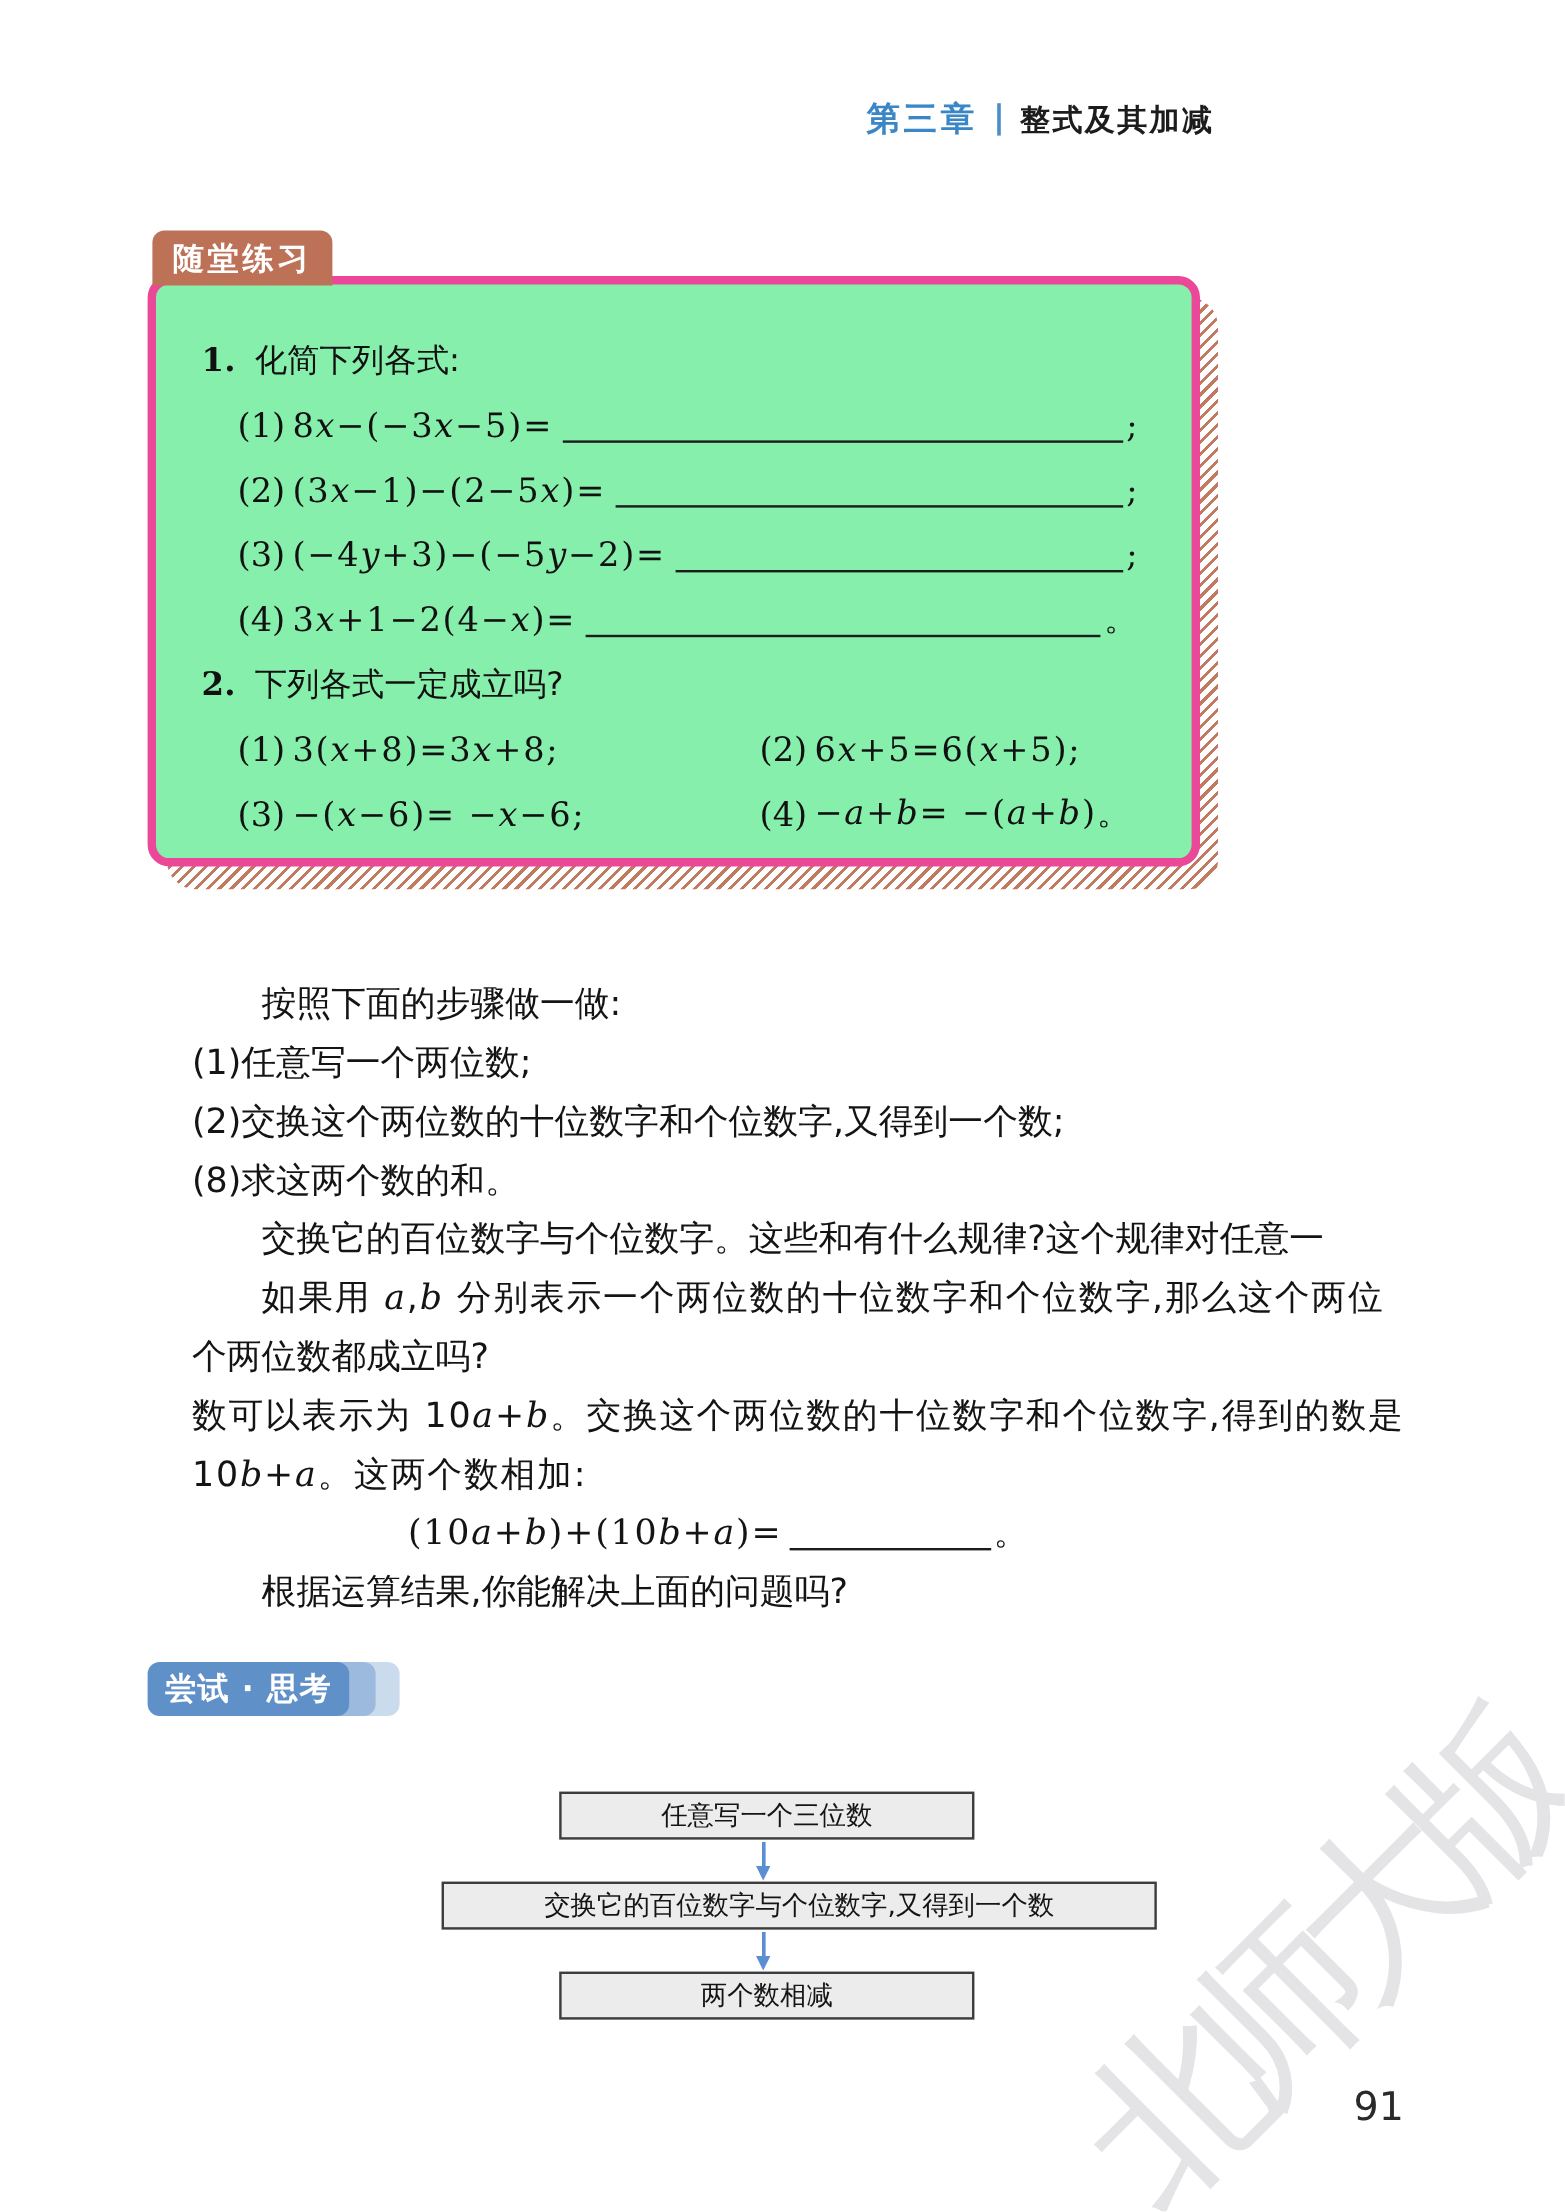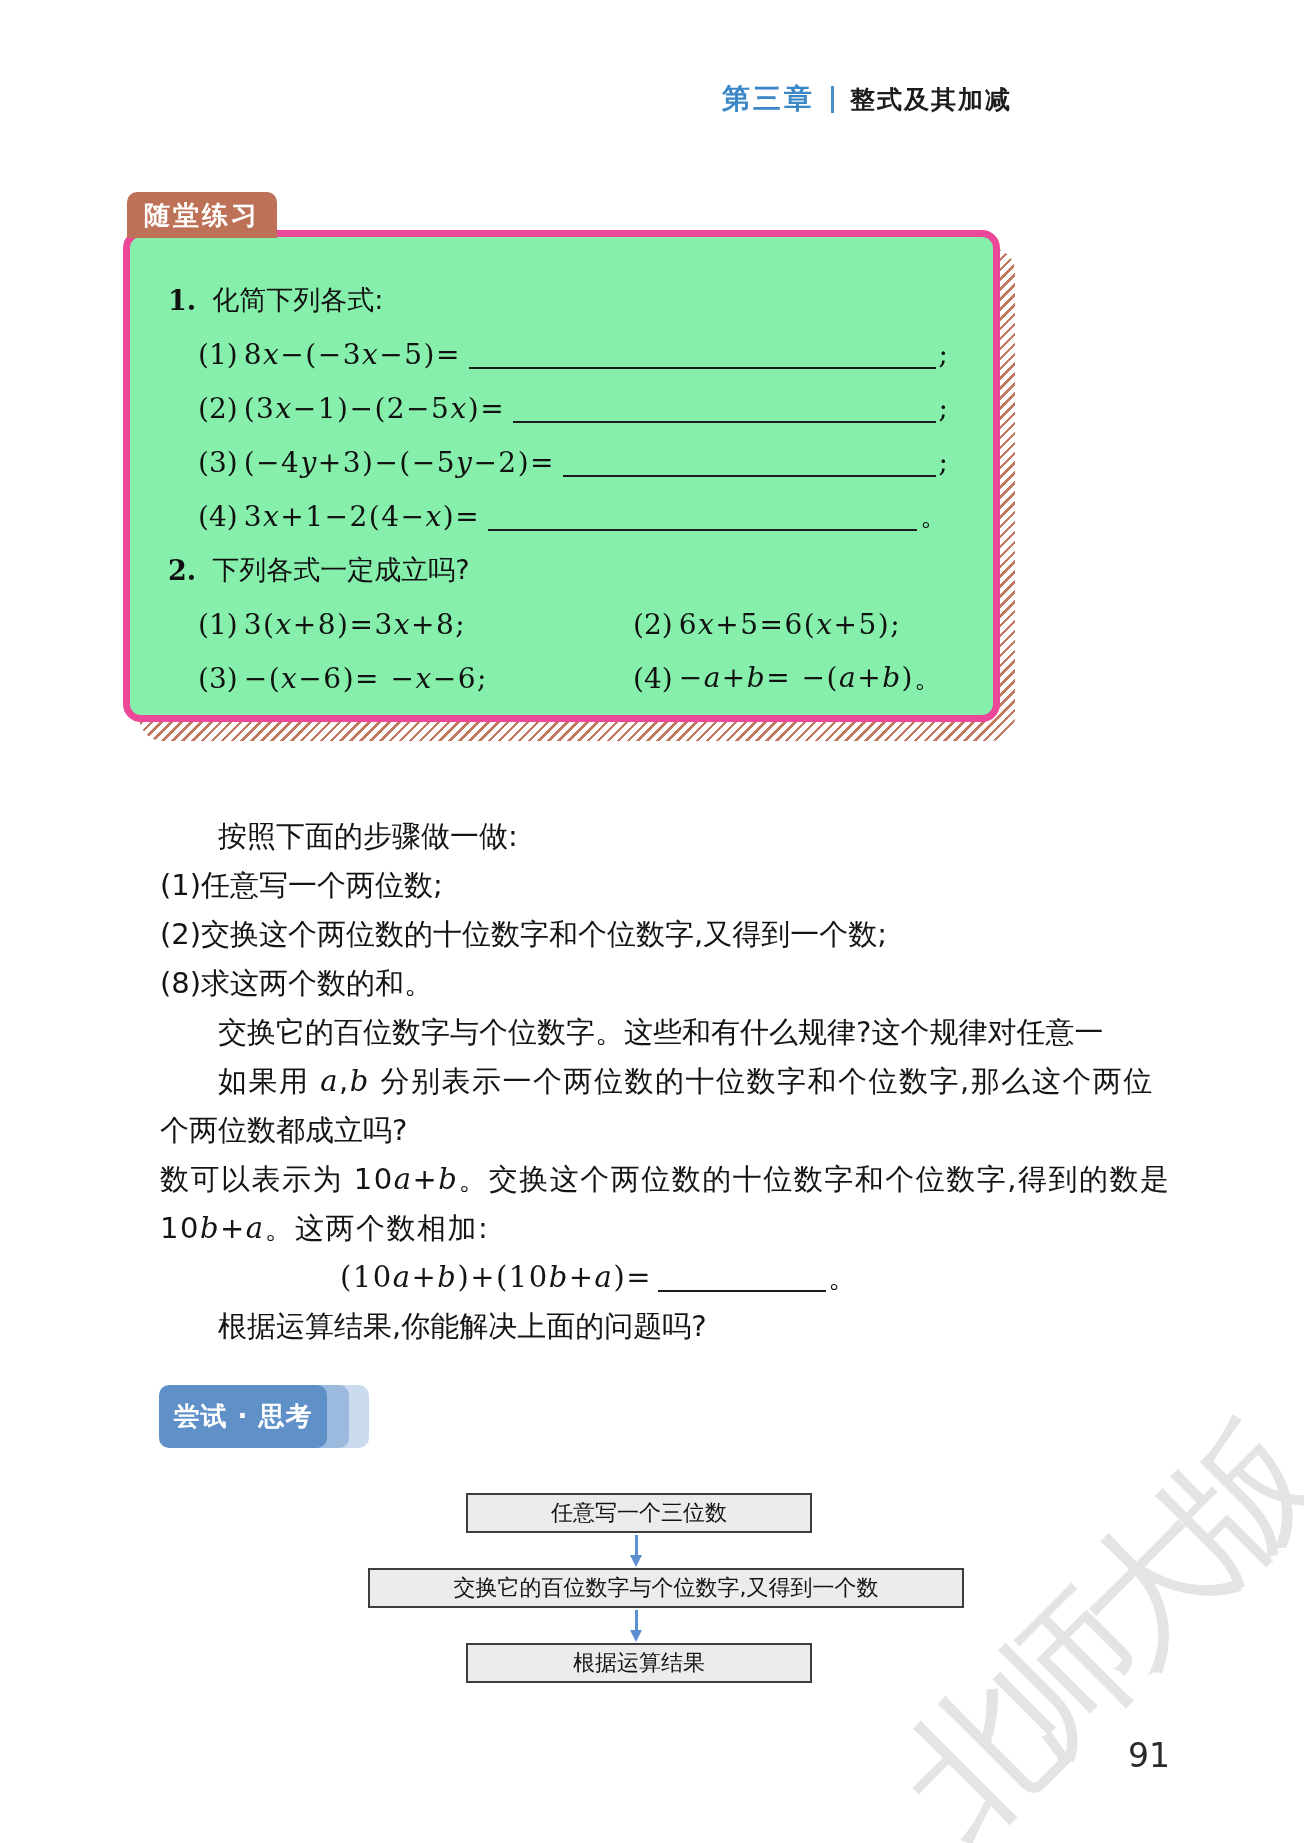--- a/index.html
+++ b/index.html
@@ -44,21 +44,21 @@
 
   
   .bodytext{ position:absolute; left:123px; top:812px; width:877px;
     font-size:29px; line-height:49px; color:#141414;margin-left:37px; }
   .bline{ height:49px; white-space:nowrap; }
   .ind{ text-indent:2em; }
   .eq-center{ display:flex; justify-content:center; align-items:flex-end; height:49px; font-size:29px; }
   .blank-mid{ width:168px; border-bottom:2px solid #1c1c1c; height:0; align-self:flex-end; margin:0 2px 10px 6px; }
 
   
-  .badge{ position:absolute; left:123px; top:1385px; width:168px; height:63px;margin-left:36px; }
+  .badge{ position:absolute; left:123px; top:1385px; width:168px; height:45px; }
   .b-echo2{ position:absolute; top:0; bottom:0; left:40px; right:-42px; background:#cbdbee; border-radius:10px; }
   .b-echo1{ position:absolute; top:0; bottom:0; left:20px; right:-22px; background:#9cbade; border-radius:10px; }
   .b-main{ position:absolute; inset:0; background:#6090c8; border-radius:10px; color:#fff;
     font-size:26px; font-weight:bold; display:flex; align-items:center; justify-content:center; letter-spacing:1px; }
 
   
   .fbox{ position:absolute; background:#ececec; border:2px solid #3d3d3d; box-sizing:border-box;
     display:flex; align-items:center; justify-content:center; font-size:22px; color:#141414; z-index:2; }
   .f1{ left:466px; top:1493px; width:346px; height:40px; }
   .f2{ left:368px; top:1568px; width:596px; height:40px; }
@@ -178,19 +178,19 @@
     <div class="fbox f1">任意写一个三位数</div>
     <div class="arrow a1">
       <span class="shaft"></span>
         <span class="head"></span>
     </div>
     <div class="fbox f2">交换它的百位数字与个位数字,又得到一个数</div>
     <div class="arrow a2">
       <span class="shaft"></span>
         <span class="head"></span>
     </div>
-    <div class="fbox f3">根据运算结果</div>
+    <div class="fbox f3">两个数相减</div>
   </div>
 
   <div class="watermark">北师大版</div>
   <div class="pagenum">91</div>
 
 </div>
 
 </body></html>

